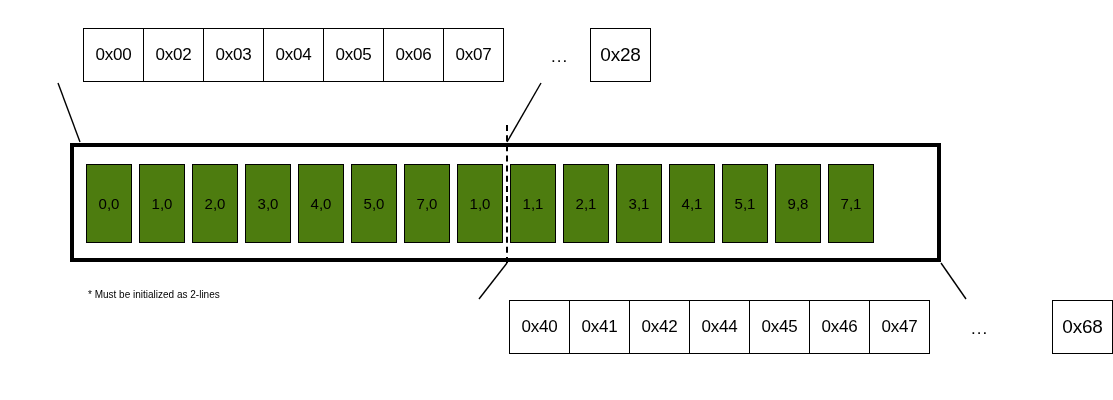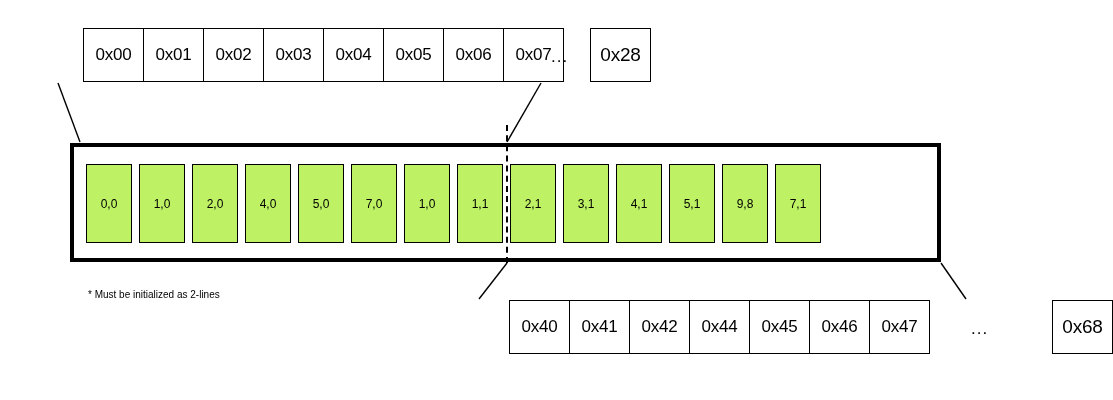--- a/index.html
+++ b/index.html
@@ -78,25 +78,25 @@
     left: 12px;
     top: 17px;
     display: flex;
     gap: 7px;
   }
   .mem-cell {
     width: 46px;
     height: 79px;
     box-sizing: border-box;
     border: 1px solid #000000;
-    background: #bef264;
+    background: #4d7c0f;
     display: flex;
     align-items: center;
     justify-content: center;
-    font-size: 12px;
+    font-size: 15px;
     color: #000000;
   }
 
   
   #line-divider {
     position: absolute;
     left: 506px;
     top: 125px;
     width: 0;
     height: 138px;
@@ -123,21 +123,20 @@
     white-space: nowrap;
   }
 </style>
 </head>
 <body>
 
 <div id="canvas">
 
   <div class="addr-row" id="top-addr-row" style="left:58px; top:28px;">
     <div class="addr-cell">0x00</div>
-    <div class="addr-cell">0x01</div>
     <div class="addr-cell">0x02</div>
     <div class="addr-cell">0x03</div>
     <div class="addr-cell">0x04</div>
     <div class="addr-cell">0x05</div>
     <div class="addr-cell">0x06</div>
     <div class="addr-cell">0x07</div>
   </div>
 
   <div class="ellipsis" style="left:551px; top:48px;">...</div>
 
@@ -148,20 +147,21 @@
     <line x1="507" y1="142" x2="541" y2="83"></line>
     <line x1="507" y1="263" x2="479" y2="299"></line>
     <line x1="941" y1="263" x2="966" y2="299"></line>
   </svg>
 
   <div id="memory-block">
     <div id="memory-cells">
       <div class="mem-cell">0,0</div>
       <div class="mem-cell">1,0</div>
       <div class="mem-cell">2,0</div>
+      <div class="mem-cell">3,0</div>
       <div class="mem-cell">4,0</div>
       <div class="mem-cell">5,0</div>
       <div class="mem-cell">7,0</div>
       <div class="mem-cell">1,0</div>
       <div class="mem-cell">1,1</div>
       <div class="mem-cell">2,1</div>
       <div class="mem-cell">3,1</div>
       <div class="mem-cell">4,1</div>
       <div class="mem-cell">5,1</div>
       <div class="mem-cell">9,8</div>

